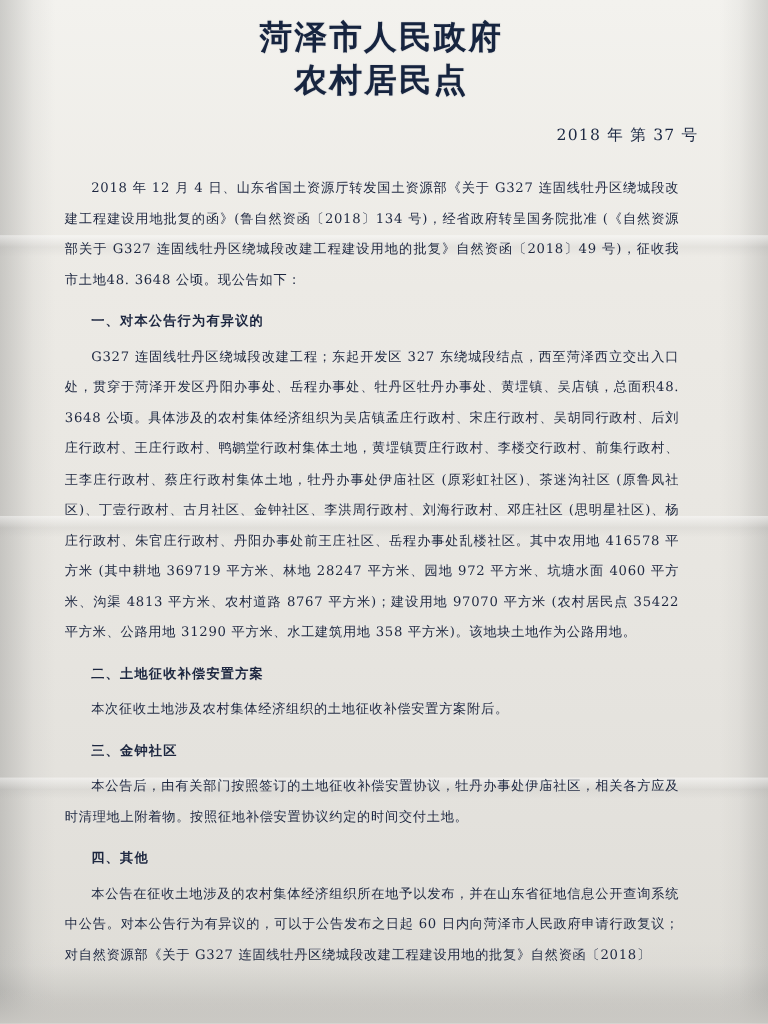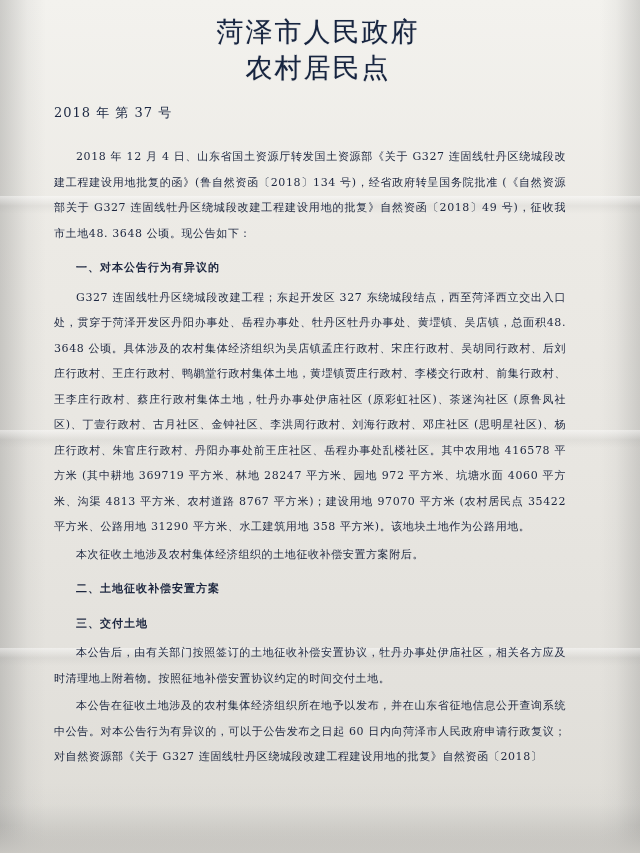--- a/index.html
+++ b/index.html
@@ -53,30 +53,30 @@
 
   .content {
     position: relative;
     padding: 0 58px 0 54px;
     z-index: 2;
   }
   .doc-title {
     text-align: center;
     color: #16243f;
     font-family: "DejaVu Serif", "Liberation Serif", serif;
-    font-weight: normal;
+    font-weight: bold;
     font-size: 27px;
     line-height: 36px;
     letter-spacing: 2px;
     padding-top: 14px;
     text-shadow: 0 0 1px rgba(20,30,60,0.35);
   }
   .doc-title .l2 { display: block; }
   .doc-number {
-    text-align: left;
+    text-align: right;
     color: #1b2742;
     font-size: 13px;
     letter-spacing: 1px;
     margin-top: 18px;
     margin-bottom: 22px;
   }
   p.para {
     color: #1d2740;
     font-size: 11px;
     line-height: 25.5px;
@@ -118,22 +118,23 @@
     <div class="doc-title">
       <span class="l1">菏泽市人民政府</span>
       <span class="l2">农村居民点</span>
     </div>
 
     <div class="doc-number">2018 年  第 37 号</div>
 
     <p class="para indent">2018 年 12 月 4 日、山东省国土资源厅转发国土资源部《关于 G327 连固线牡丹区绕城段改建工程建设用地批复的函》(鲁自然资函〔2018〕134 号)，经省政府转呈国务院批准 (《自然资源部关于 G327 连固线牡丹区绕城段改建工程建设用地的批复》自然资函〔2018〕49 号)，征收我市土地48. 3648 公顷。现公告如下：</p>
     <p class="para section">一、对本公告行为有异议的</p>
     <p class="para indent">G327 连固线牡丹区绕城段改建工程；东起开发区 327 东绕城段结点，西至菏泽西立交出入口处，贯穿于菏泽开发区丹阳办事处、岳程办事处、牡丹区牡丹办事处、黄堽镇、吴店镇，总面积48. 3648 公顷。具体涉及的农村集体经济组织为吴店镇孟庄行政村、宋庄行政村、吴胡同行政村、后刘庄行政村、王庄行政村、鸭鹕堂行政村集体土地，黄堽镇贾庄行政村、李楼交行政村、前集行政村、王李庄行政村、蔡庄行政村集体土地，牡丹办事处伊庙社区 (原彩虹社区)、茶迷沟社区 (原鲁凤社区)、丁壹行政村、古月社区、金钟社区、李洪周行政村、刘海行政村、邓庄社区 (思明星社区)、杨庄行政村、朱官庄行政村、丹阳办事处前王庄社区、岳程办事处乱楼社区。其中农用地 416578 平方米 (其中耕地 369719 平方米、林地 28247 平方米、园地 972 平方米、坑塘水面 4060 平方米、沟渠 4813 平方米、农村道路 8767 平方米)；建设用地 97070 平方米 (农村居民点 35422 平方米、公路用地 31290 平方米、水工建筑用地 358 平方米)。该地块土地作为公路用地。</p>
+    <p class="para section">二、土地征收补偿安置方案</p>
     <p class="para indent">本次征收土地涉及农村集体经济组织的土地征收补偿安置方案附后。</p>
-    <p class="para section">二、土地征收补偿安置方案</p>
-    <p class="para section">三、交付土地</p>
+    <p class="para section">三、金钟社区</p>
     <p class="para indent">本公告后，由有关部门按照签订的土地征收补偿安置协议，牡丹办事处伊庙社区，相关各方应及时清理地上附着物。按照征地补偿安置协议约定的时间交付土地。</p>
+    <p class="para section">四、其他</p>
     <p class="para indent">本公告在征收土地涉及的农村集体经济组织所在地予以发布，并在山东省征地信息公开查询系统中公告。对本公告行为有异议的，可以于公告发布之日起 60 日内向菏泽市人民政府申请行政复议；对自然资源部《关于 G327 连固线牡丹区绕城段改建工程建设用地的批复》自然资函〔2018〕</p>
 
   </div>
 
   <div class="blur-bottom"></div>
 </div>
 
 </body></html>

